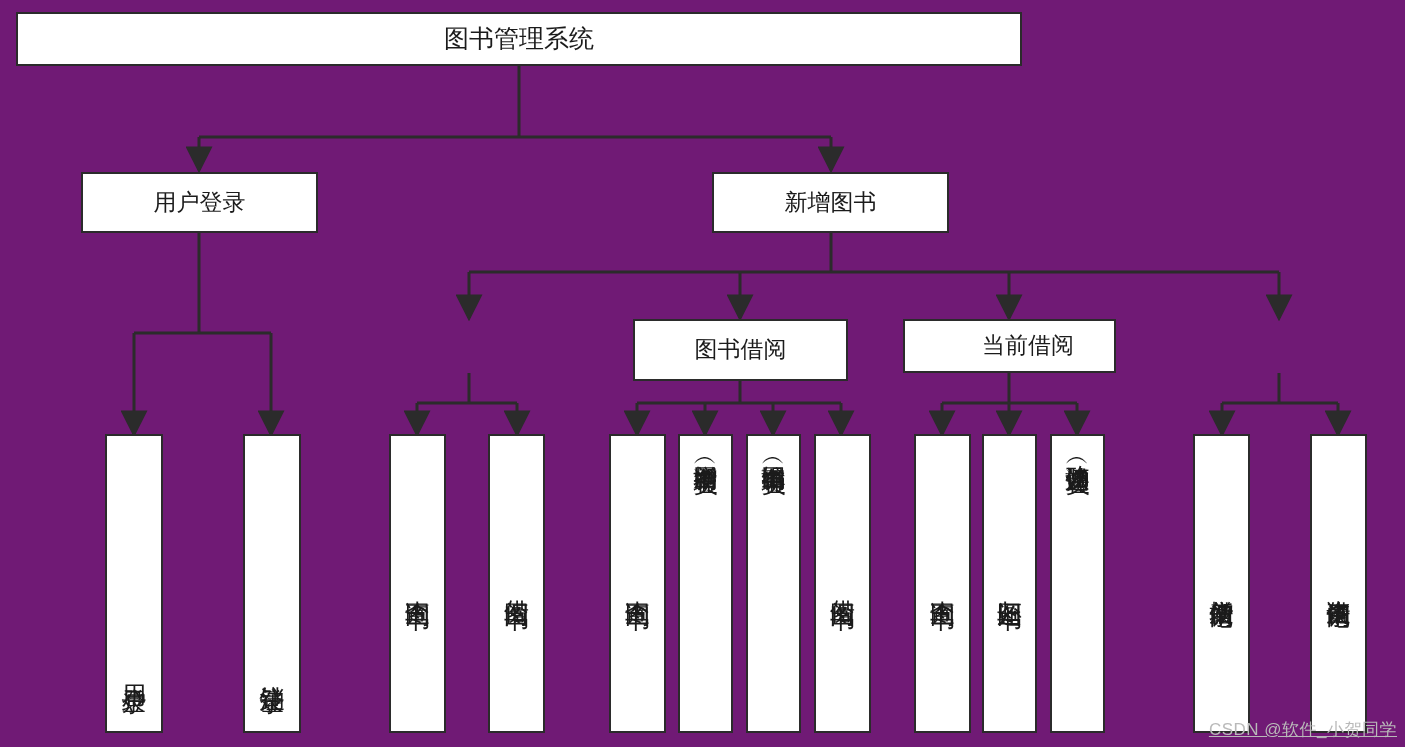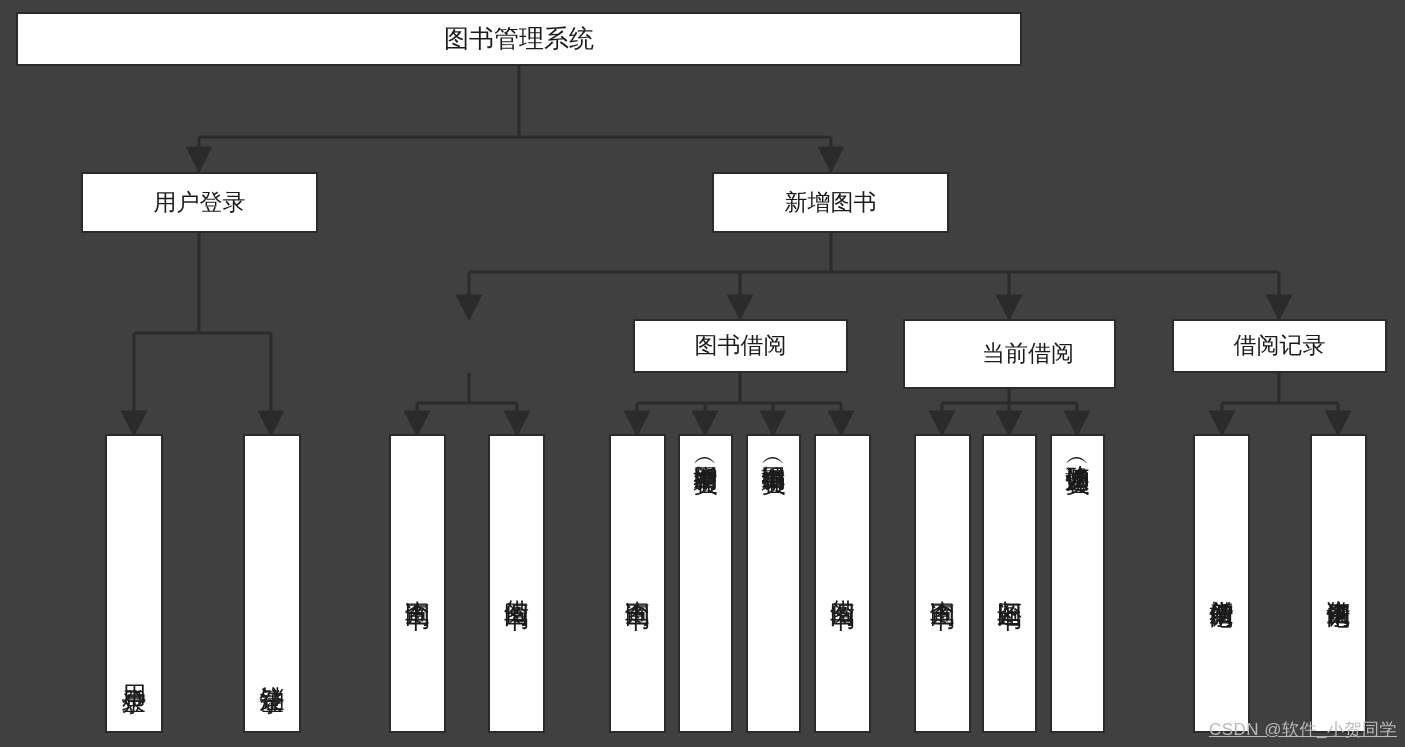--- a/index.html
+++ b/index.html
@@ -9,21 +9,21 @@
     background: #ffffff;
   }
   body {
     font-family: "Liberation Sans", "DejaVu Sans", sans-serif;
     color: #1b1b1b;
   }
   #canvas {
     position: relative;
     width: 1405px;
     height: 747px;
-    background: #404040;
+    background: #701a75;
     overflow: hidden;
   }
   #wires {
     position: absolute;
     left: 0; top: 0;
     width: 1405px; height: 747px;
     pointer-events: none;
   }
 
   .node {
@@ -149,28 +149,25 @@
     <span class="label">图书管理系统</span>
   </div>
 
   <div class="node branch" style="left:81px; top:172px; width:237px; height:61px;">
     <span class="label">用户登录</span>
   </div>
   <div class="node branch" style="left:712px; top:172px; width:237px; height:61px;">
     <span class="label">新增图书</span>
   </div>
 
-  <div class="node branch" style="left:633px; top:319px; width:215px; height:54px;">
+  <div class="node branch" style="left:633px; top:319px; width:215px; height:62px;">
     <span class="label">图书借阅</span>
   </div>
-  <div class="node branch" style="left:903px; top:319px; width:213px; height:70px;padding-left:37px;">
+  <div class="node branch" style="left:903px; top:319px; width:213px; height:54px;padding-left:37px;">
     <span class="label">当前借阅</span>
-  </div>
-  <div class="node branch" style="left:1172px; top:319px; width:215px; height:54px;">
-    <span class="label">借阅记录</span>
   </div>
 
   <div class="node leaf align-bottom" style="left:105px; top:434px; width:58px; height:299px;">
     <span class="label">用户登录</span>
   </div>
   <div class="node leaf align-bottom" style="left:243px; top:434px; width:58px; height:299px;">
     <span class="label">注销登录</span>
   </div>
 
   <div class="node leaf" style="left:389px; top:434px; width:57px; height:299px;">

